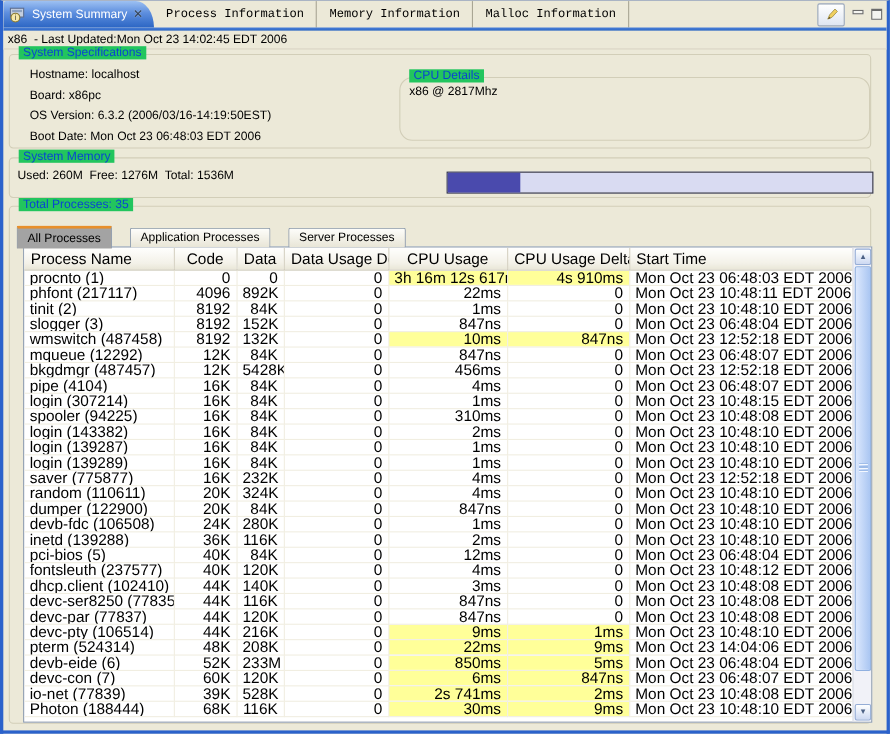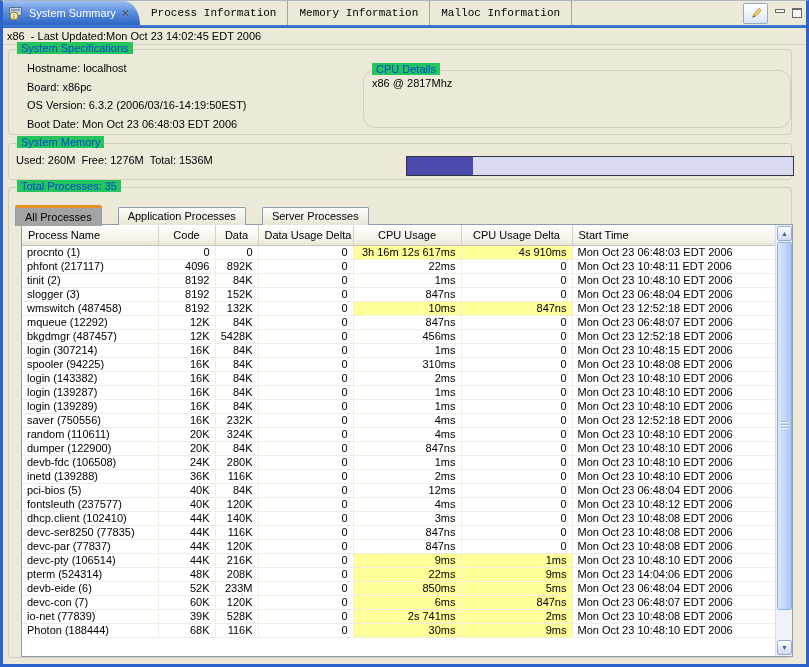--- a/index.html
+++ b/index.html
@@ -43,21 +43,21 @@
   .mem-bar{ position:absolute; left:397px; top:12px; width:388px; height:20px; border:1px solid #33333f; background:var(--bar-track,#d9dbf2); }
   .mem-bar-fill{ height:100%; background:var(--bar-fill,#4a4aad); width:17%; }
   #proc-group{ left:5px; top:141px; width:784px; height:471px; }
   
   .xp-tabs{ position:absolute; left:6px; top:15px; height:22px; display:flex; align-items:flex-end; z-index:3; }
   .xp-tab{ border:1px solid #8e9cae; border-bottom:none; border-radius:2px 2px 0 0; padding:0 9px; line-height:16px; cursor:default; white-space:nowrap; }
   .xp-tab.active{ height:21px; background:#a3a3a3; border-top:3px solid #e88f2a; margin-bottom:-1px; padding-top:1px; }
   .xp-tab.inactive{ height:18px; background:linear-gradient(#fdfdfa,#e8e5d6); margin-left:16px; }
   
   .table-panel{ position:absolute; left:12px; top:36px; width:772px; height:433px; border:1px solid #8e9cae; background:#fff; z-index:2; overflow:hidden; }
-  table{ border-collapse:collapse; table-layout:fixed; width:753px; font-size:11px; }
+  table{ border-collapse:collapse; table-layout:fixed; width:753px; font-size:14px; }
   thead th{ height:20px; font-weight:normal; padding:0 6px; text-align:left; white-space:nowrap; overflow:hidden;
     background:linear-gradient(#fffffe,#f3f1e8 72%,#e9e6d7); border-right:1px solid #d5d1c1; border-bottom:1px solid #c9c5b4; }
   thead th.num{ text-align:center; }
   tbody td{ height:14px; line-height:13px; padding:0 5px; white-space:nowrap; overflow:hidden;
     border-bottom:1px solid #f1eee1; border-right:1px solid #f1eee1; }
   tbody td.num{ text-align:right; }
   tbody td.hl{ background:var(--hl,#ffff99); }
   
   .vscroll{ position:absolute; top:0; right:0; width:17px; height:431px; background:#f1f2f8; border-left:1px solid #dadee8; }
   .scroll-btn{ position:absolute; left:1px; width:15px; height:15px; border:1px solid #95add6; border-radius:2px;
@@ -232,20 +232,29 @@
               <tr>
               <td>bkgdmgr (487457)</td>
               <td class="num">12K</td>
               <td class="num">5428K</td>
               <td class="num">0</td>
               <td class="num">456ms</td>
               <td class="num">0</td>
               <td>Mon Oct 23 12:52:18 EDT 2006</td>
             </tr>
               <tr>
+              <td>pipe (4104)</td>
+              <td class="num">16K</td>
+              <td class="num">84K</td>
+              <td class="num">0</td>
+              <td class="num">4ms</td>
+              <td class="num">0</td>
+              <td>Mon Oct 23 06:48:07 EDT 2006</td>
+            </tr>
+              <tr>
               <td>login (307214)</td>
               <td class="num">16K</td>
               <td class="num">84K</td>
               <td class="num">0</td>
               <td class="num">1ms</td>
               <td class="num">0</td>
               <td>Mon Oct 23 10:48:15 EDT 2006</td>
             </tr>
               <tr>
               <td>spooler (94225)</td>
@@ -277,21 +286,21 @@
               <tr>
               <td>login (139289)</td>
               <td class="num">16K</td>
               <td class="num">84K</td>
               <td class="num">0</td>
               <td class="num">1ms</td>
               <td class="num">0</td>
               <td>Mon Oct 23 10:48:10 EDT 2006</td>
             </tr>
               <tr>
-              <td>saver (750556)</td>
+              <td>saver (775877)</td>
               <td class="num">16K</td>
               <td class="num">232K</td>
               <td class="num">0</td>
               <td class="num">4ms</td>
               <td class="num">0</td>
               <td>Mon Oct 23 12:52:18 EDT 2006</td>
             </tr>
               <tr>
               <td>random (110611)</td>
               <td class="num">20K</td>

